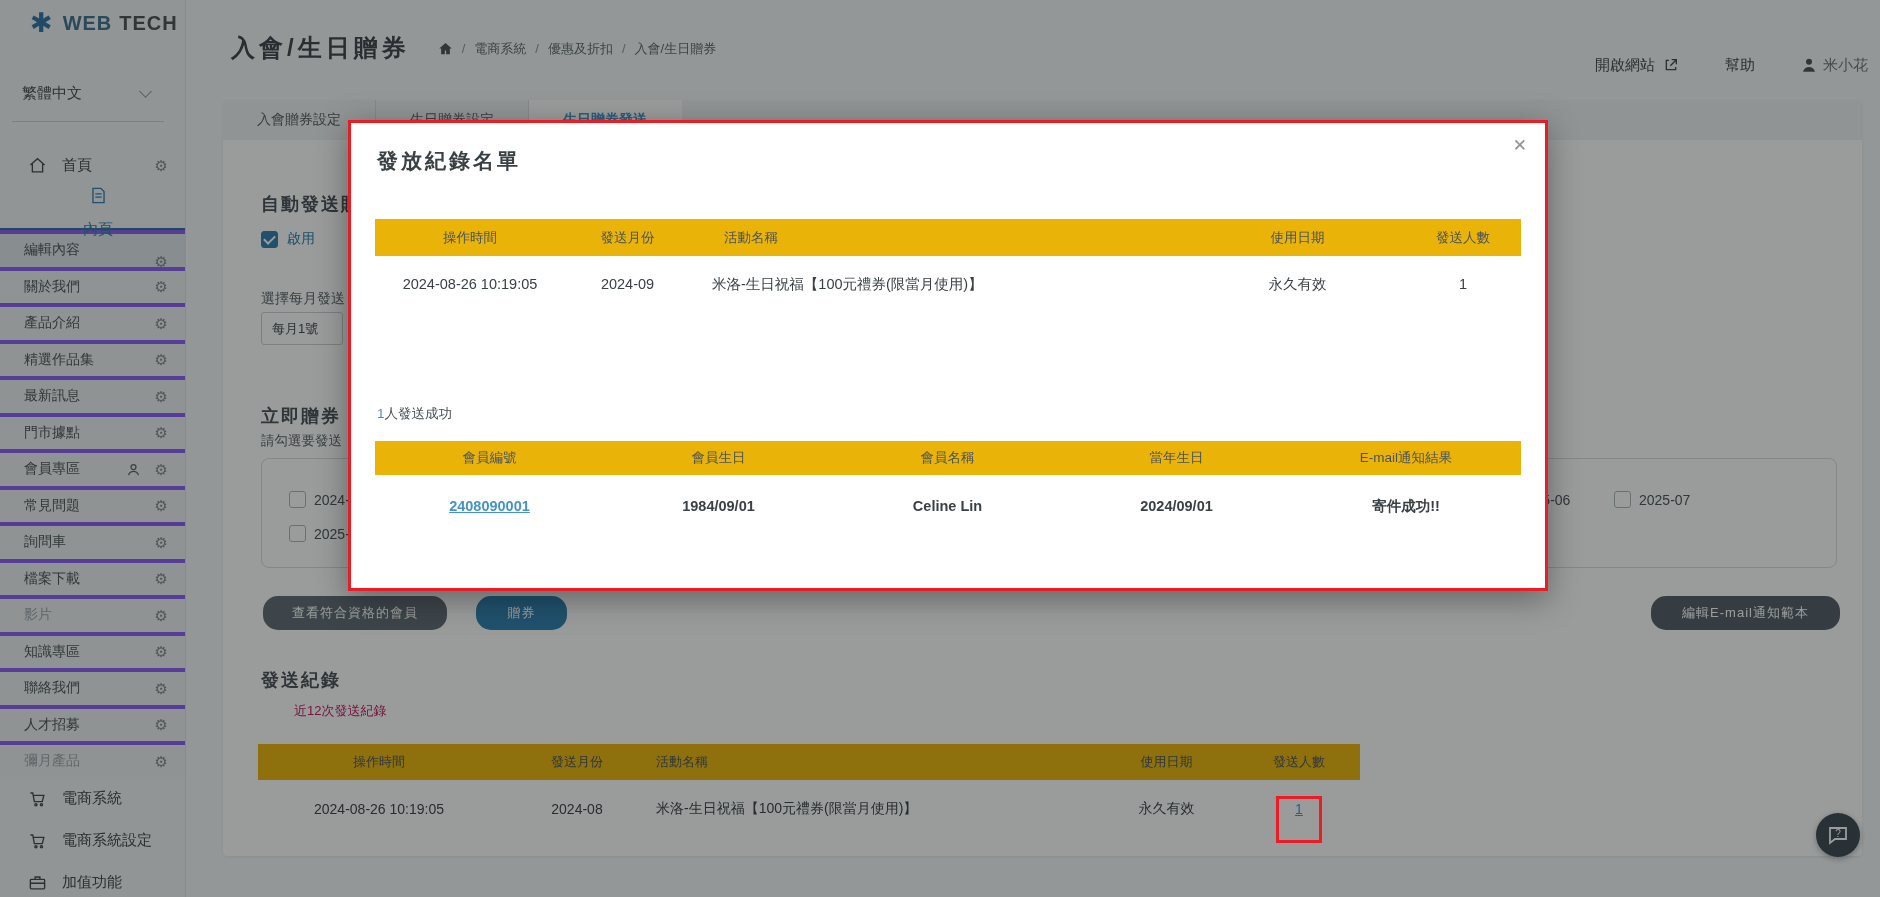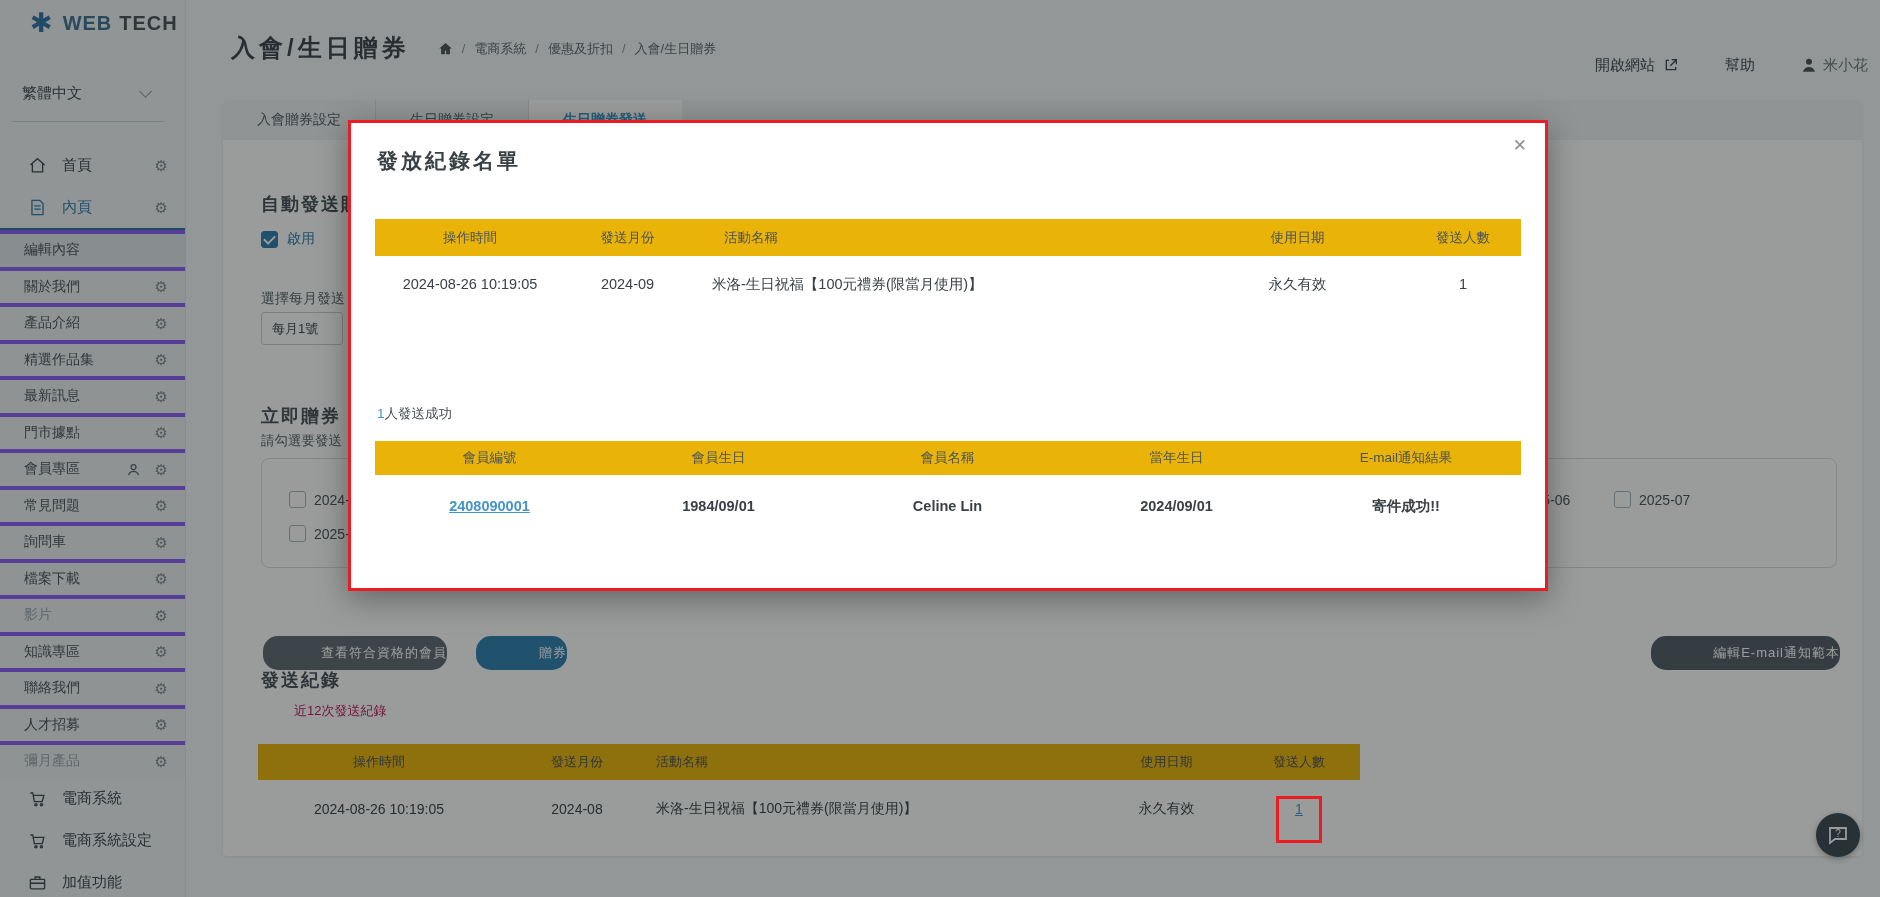--- a/index.html
+++ b/index.html
@@ -9,21 +9,21 @@
   
   .sidebar { position:absolute; left:0; top:0; width:186px; height:100%; background:#f0f3f5; border-right:1px solid #dde2e5; }
   .logo { position:absolute; left:30px; top:10px; display:flex; align-items:center; font-weight:bold; font-size:20px; letter-spacing:1px; }
   .logo .mark { color:#2e74a3; font-size:27px; margin-right:9px; line-height:1; }
   .logo .p1 { color:#3f708e; }
   .logo .p2 { color:#4a5054; margin-left:7px; }
   .lang { position:absolute; left:12px; top:84px; width:152px; display:flex; align-items:center; justify-content:space-between; padding:0 14px 18px 10px; border-bottom:1px solid #c9d0d4; font-size:15px; color:#3f474b; cursor:pointer; }
   .chev { width:9px; height:9px; border-right:1.5px solid #8a9296; border-bottom:1.5px solid #8a9296; transform:rotate(45deg); margin-top:-4px; }
   .menu { position:absolute; left:0; right:0; top:144px; }
   .mi-top { height:42px; display:flex; align-items:center; gap:15px; padding:0 17px 0 28px; font-size:15px; color:#3f474b; cursor:pointer; }
-  .mi-top.active { color:#2e7cab; }
+  .mi-top.active { color:#2e7cab;flex-direction:column; }
   .mi-top .ic { width:19px; height:19px; flex:0 0 19px; }
   .sec-underline { height:2px; background:#2e6f9d; }
   .mi-sub { height:36.5px; display:flex; align-items:center; padding:0 17px 0 24px; font-size:14px; color:#4a5256; background:#edf0f2; border-top:4px solid #8b5cf6; cursor:pointer; }
   .mi-sub.active { background:#e0e6ea; }
   .mi-sub.muted { color:#9aa4a9; }
   .gear { margin-left:auto; color:#7f898f; font-size:15px; line-height:1; cursor:pointer; }
   .person-ic { margin-left:auto; margin-right:14px; }
   .person-ic + .gear { margin-left:0; }
 
   
@@ -48,21 +48,21 @@
   .sec-title { position:absolute; left:38px; font-size:18px; font-weight:bold; color:#474f54; letter-spacing:2px; }
   .enable-row { position:absolute; left:38px; top:130px; display:flex; align-items:center; gap:9px; font-size:14px; color:#2e7cab; }
   .cb { width:17px; height:17px; border:1px solid #aab3b8; border-radius:3px; background:#fff; flex:0 0 17px; cursor:pointer; }
   .cb.checked { background:#2e7cab; border-color:#2e7cab; }
   .cb.checked::after { content:""; display:block; width:9px; height:5px; border-left:2px solid #fff; border-bottom:2px solid #fff; transform:rotate(-45deg); margin:3px 0 0 2px; }
   .sched-label { position:absolute; left:38px; top:190px; font-size:14px; color:#555e63; }
   .sched-select { position:absolute; left:38px; top:212px; width:82px; height:33px; border:1px solid #c9cfd3; border-radius:3px; background:#fff; display:flex; align-items:center; padding-left:10px; font-size:13px; color:#3f474b; cursor:pointer; }
   .hint { position:absolute; left:38px; top:332px; font-size:13.5px; color:#5a6468; }
   .panel { position:absolute; left:38px; top:358px; width:1576px; height:110px; background:#fff; border:1px solid #d6dbdf; border-radius:8px; }
   .pc-item { position:absolute; display:flex; align-items:center; gap:8px; font-size:14px; color:#4a5256; white-space:nowrap; }
-  .btn { position:absolute; height:34px; display:flex; align-items:center; justify-content:flex-end; border-radius:15px; font-size:13px; color:#fff; cursor:pointer; letter-spacing:1px;margin-top:40px; }
+  .btn { position:absolute; height:34px; display:flex; align-items:center; justify-content:center; border-radius:15px; font-size:13px; color:#fff; cursor:pointer; letter-spacing:1px; }
   .btn-dark { background:#5f6a72; }
   .btn-dark2 { background:#525c64; }
   .btn-primary { background:#2e7fae; }
 
   .rec-sub { position:absolute; left:38px; top:602px; font-size:13px; color:#be185d;margin-left:33px; }
 
   
   table { border-collapse:collapse; }
   th { font-weight:normal; font-size:13px; color:#49535a; background:#eab308; }
   td { font-size:14px; color:#3a4145; }

